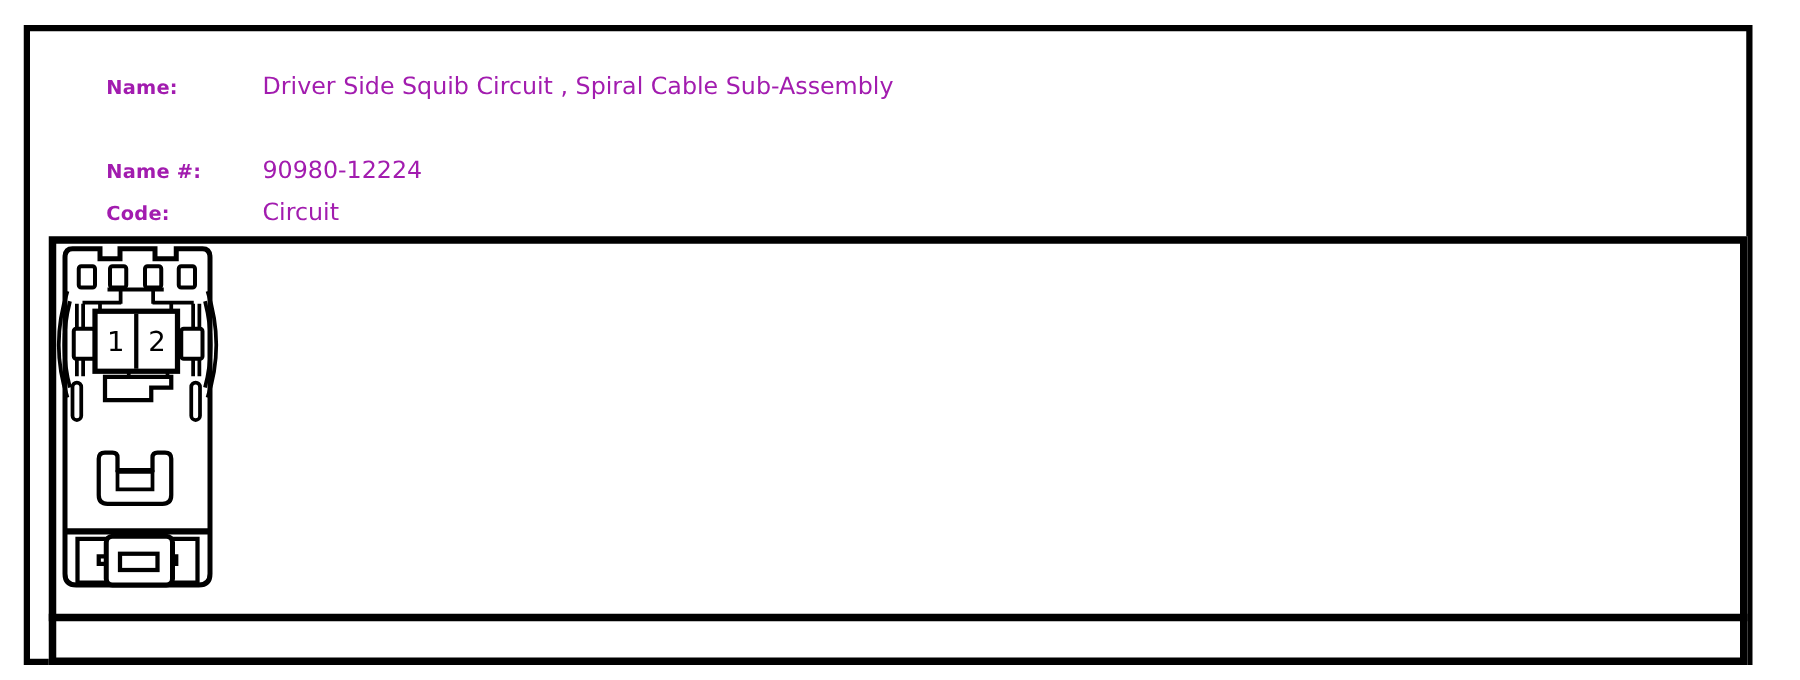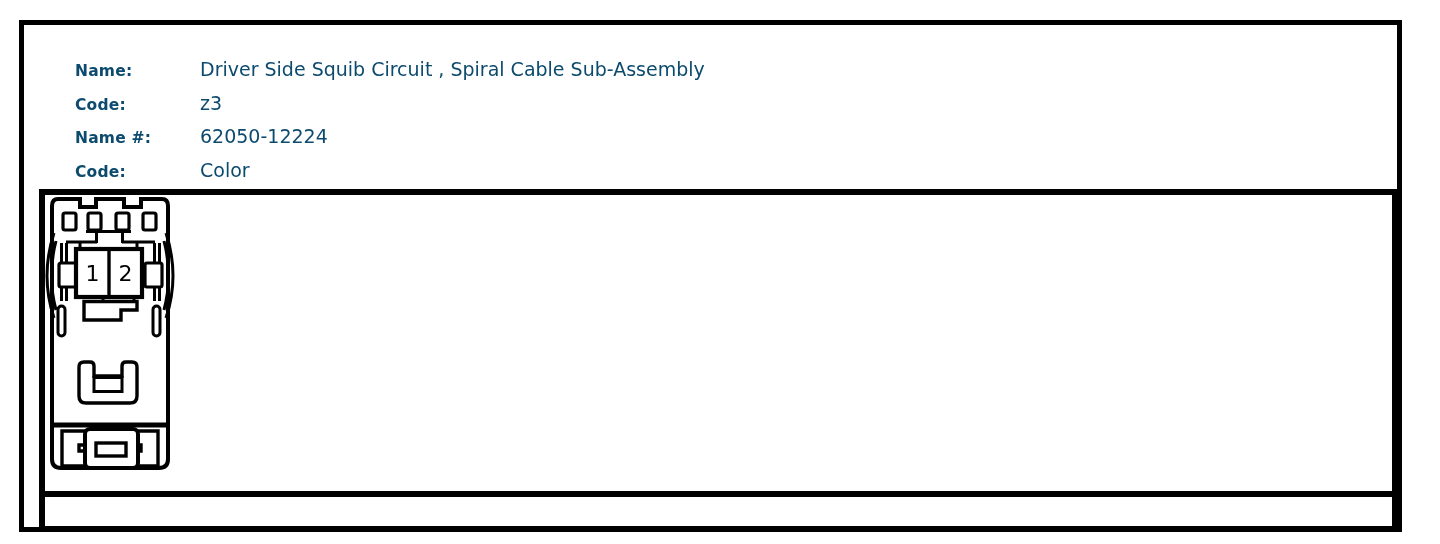--- a/index.html
+++ b/index.html
@@ -13,23 +13,23 @@
   }
   .outer-box {
     position: absolute;
     left: 19px; top: 20px;
     width: 1383px; height: 512px;
     border: 5px solid #000;
     box-sizing: border-box;
   }
   .field-row {
     position: absolute;
-    left: 51px;
+    left: 61px;
     font-size: 19px;
-    color: #0c4a6e;
+    color: #a21caf;
     white-space: pre;
   }
   .field-row .field-label {
     display: inline-block;
     width: 125px;
     font-size: 15.5px;
     font-weight: bold;
     letter-spacing: 0.2px;
   }
   .row-0 { top: 33px; }
@@ -67,25 +67,24 @@
 </style>
 </head>
 <body>
 
 <div class="page">
 
   <div class="outer-box">
 
     <div class="field-row row-0"><span class="field-label">Name:</span><span class="field-value">Driver Side Squib Circuit , Spiral Cable Sub-Assembly</span></div>
 
-    <div class="field-row row-1"><span class="field-label">Code:</span><span class="field-value">z3</span></div>
 
-    <div class="field-row row-2"><span class="field-label">Name #:</span><span class="field-value">62050-12224</span></div>
+    <div class="field-row row-2"><span class="field-label">Name #:</span><span class="field-value">90980-12224</span></div>
 
-    <div class="field-row row-3"><span class="field-label">Code:</span><span class="field-value">Color</span></div>
+    <div class="field-row row-3"><span class="field-label">Code:</span><span class="field-value">Circuit</span></div>
   </div>
 
   <div class="diagram-box">
     <div class="diagram-divider"></div>
   </div>
 
   <svg class="connector-svg" viewBox="38 188 145 288" xmlns="http://www.w3.org/2000/svg">
 
     <path d="M 58,199 H 80 V 207 H 96 V 199 H 124 V 207 H 141 V 199 H 162 Q 168,199 168,206 V 459 Q 168,468 159,468 H 61 Q 52,468 52,459 V 206 Q 52,199 58,199 Z" fill="#ffffff" stroke-width="4"></path>
 

